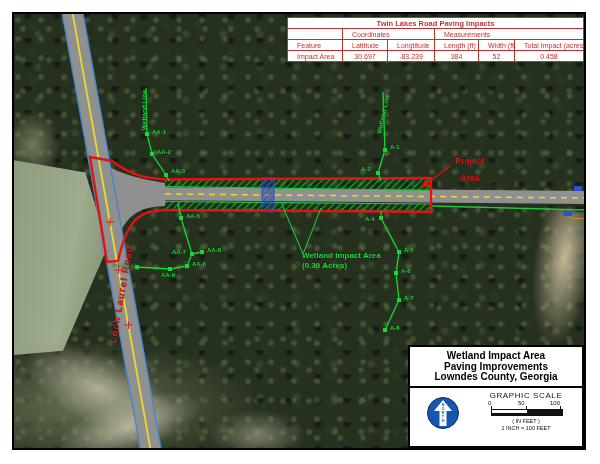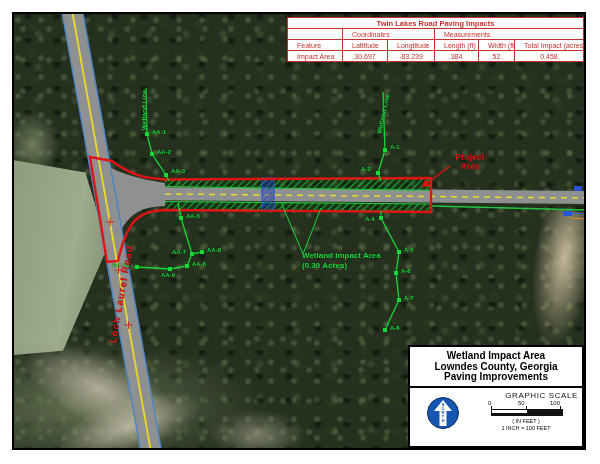--- a/index.html
+++ b/index.html
@@ -37,39 +37,39 @@
   .flag-label{position:absolute;font-size:6px;font-weight:bold;color:#1ade3c;line-height:6px;
     white-space:nowrap;text-shadow:0 0 1px rgba(0,0,0,.8);}
   .rot-label{position:absolute;font-weight:bold;color:#1ade3c;white-space:nowrap;text-shadow:0 0 1px rgba(0,0,0,.8);}
   #wl-left{left:130px;top:96px;font-size:6.5px;transform:translate(-50%,-50%) rotate(-90deg);}
   #wl-right{left:369px;top:100px;font-size:6.5px;transform:translate(-50%,-50%) rotate(-78deg);}
   #loch-label{position:absolute;left:107px;top:280px;font-size:9.5px;font-weight:bold;letter-spacing:1.2px;
     color:#e01414;white-space:nowrap;transform:translate(-50%,-50%) rotate(-80deg);text-shadow:0 0 1px rgba(40,0,0,.6);}
   #impact-label{position:absolute;left:288px;top:237px;color:#1ade3c;font-size:8px;font-weight:bold;
     line-height:10px;text-shadow:0 0 1px rgba(0,0,0,.75);white-space:nowrap;}
   #project-label{position:absolute;left:432px;top:139px;width:48px;color:#e01414;font-size:8.5px;
-    font-weight:bold;line-height:9px;text-align:center;text-shadow:0 0 1px rgba(40,0,0,.4);}
+    font-weight:bold;line-height:17px;text-align:center;text-shadow:0 0 1px rgba(40,0,0,.4);}
   
   #impact-table{position:absolute;left:273px;top:3px;width:296px;border-collapse:collapse;
     background:#fff;font-size:7px;color:#c43030;table-layout:fixed;}
   #impact-table td{border:1px solid #c43030;padding:0 9px;height:10px;text-align:center;
     overflow:hidden;white-space:nowrap;}
   #impact-table .tbl-title{font-weight:bold;font-size:7.5px;}
   #impact-table .cell-left{text-align:left;}
   
   #title-block{position:absolute;left:394px;top:331px;width:176px;height:103px;background:#fff;
     border:2px solid #000;box-sizing:border-box;}
   .tb-lines{border-bottom:2px solid #000;padding:4px 2px 3px;text-align:center;font-weight:bold;
     font-size:10px;line-height:10.5px;color:#000;}
   .tb-bottom{position:relative;height:50px;}
   #north{position:absolute;left:16px;top:8px;width:34px;height:34px;}
   .north-text{position:absolute;left:50%;top:52%;transform:translate(-50%,-50%);
     writing-mode:vertical-lr;text-orientation:upright;font-size:3.8px;font-weight:bold;color:#1557b0;}
   #scale-block{position:absolute;left:64px;top:3px;width:104px;text-align:center;color:#111;}
-  .scale-head{font-size:8px;letter-spacing:.6px;font-weight:500;text-align:right;}
+  .scale-head{font-size:8px;letter-spacing:.6px;font-weight:500;}
   .scale-ticks{position:relative;height:7px;font-size:6px;}
   .scale-ticks span{position:absolute;top:0;}
   .t0{left:14px;} .t50{left:44px;} .t100{left:76px;}
   .scale-bar-wrap{position:relative;height:9px;}
   .scale-bar{position:absolute;left:17px;top:2px;width:70px;height:5px;border:1px solid #111;display:flex;box-sizing:content-box;}
   .seg-a{width:50%;background:linear-gradient(to bottom,#fff 55%,#111 45%);}
   .seg-b{width:50%;background:#111;}
   .tick{position:absolute;top:-1px;width:1px;height:3px;background:#111;}
   .tick.k0{left:17px;} .tick.k50{left:52px;} .tick.k100{left:86px;}
   .scale-units{font-size:5.5px;margin-top:2px;}
@@ -237,22 +237,22 @@
         <td>384</td>
         <td>52</td>
         <td>0.458</td>
       </tr>
     </tbody>
       </table>
 
     <div id="title-block">
       <div class="tb-lines">
         <div>Wetland Impact Area</div>
+        <div>Paving Improvements</div>
         <div>Lowndes County, Georgia</div>
-        <div>Paving Improvements</div>
       </div>
       <div class="tb-bottom">
         <div id="north">
           <svg width="34" height="34" viewBox="0 0 34 34">
             <circle cx="17" cy="17" r="15.5" fill="#1557b0" stroke="#0b2f63" stroke-width="1"></circle>
             <polygon points="17,4 26,15 20.5,15 20.5,30 13.5,30 13.5,15 8,15" fill="#ffffff"></polygon>
           </svg>
           <span class="north-text">NORTH</span>
         </div>
         <div id="scale-block">

